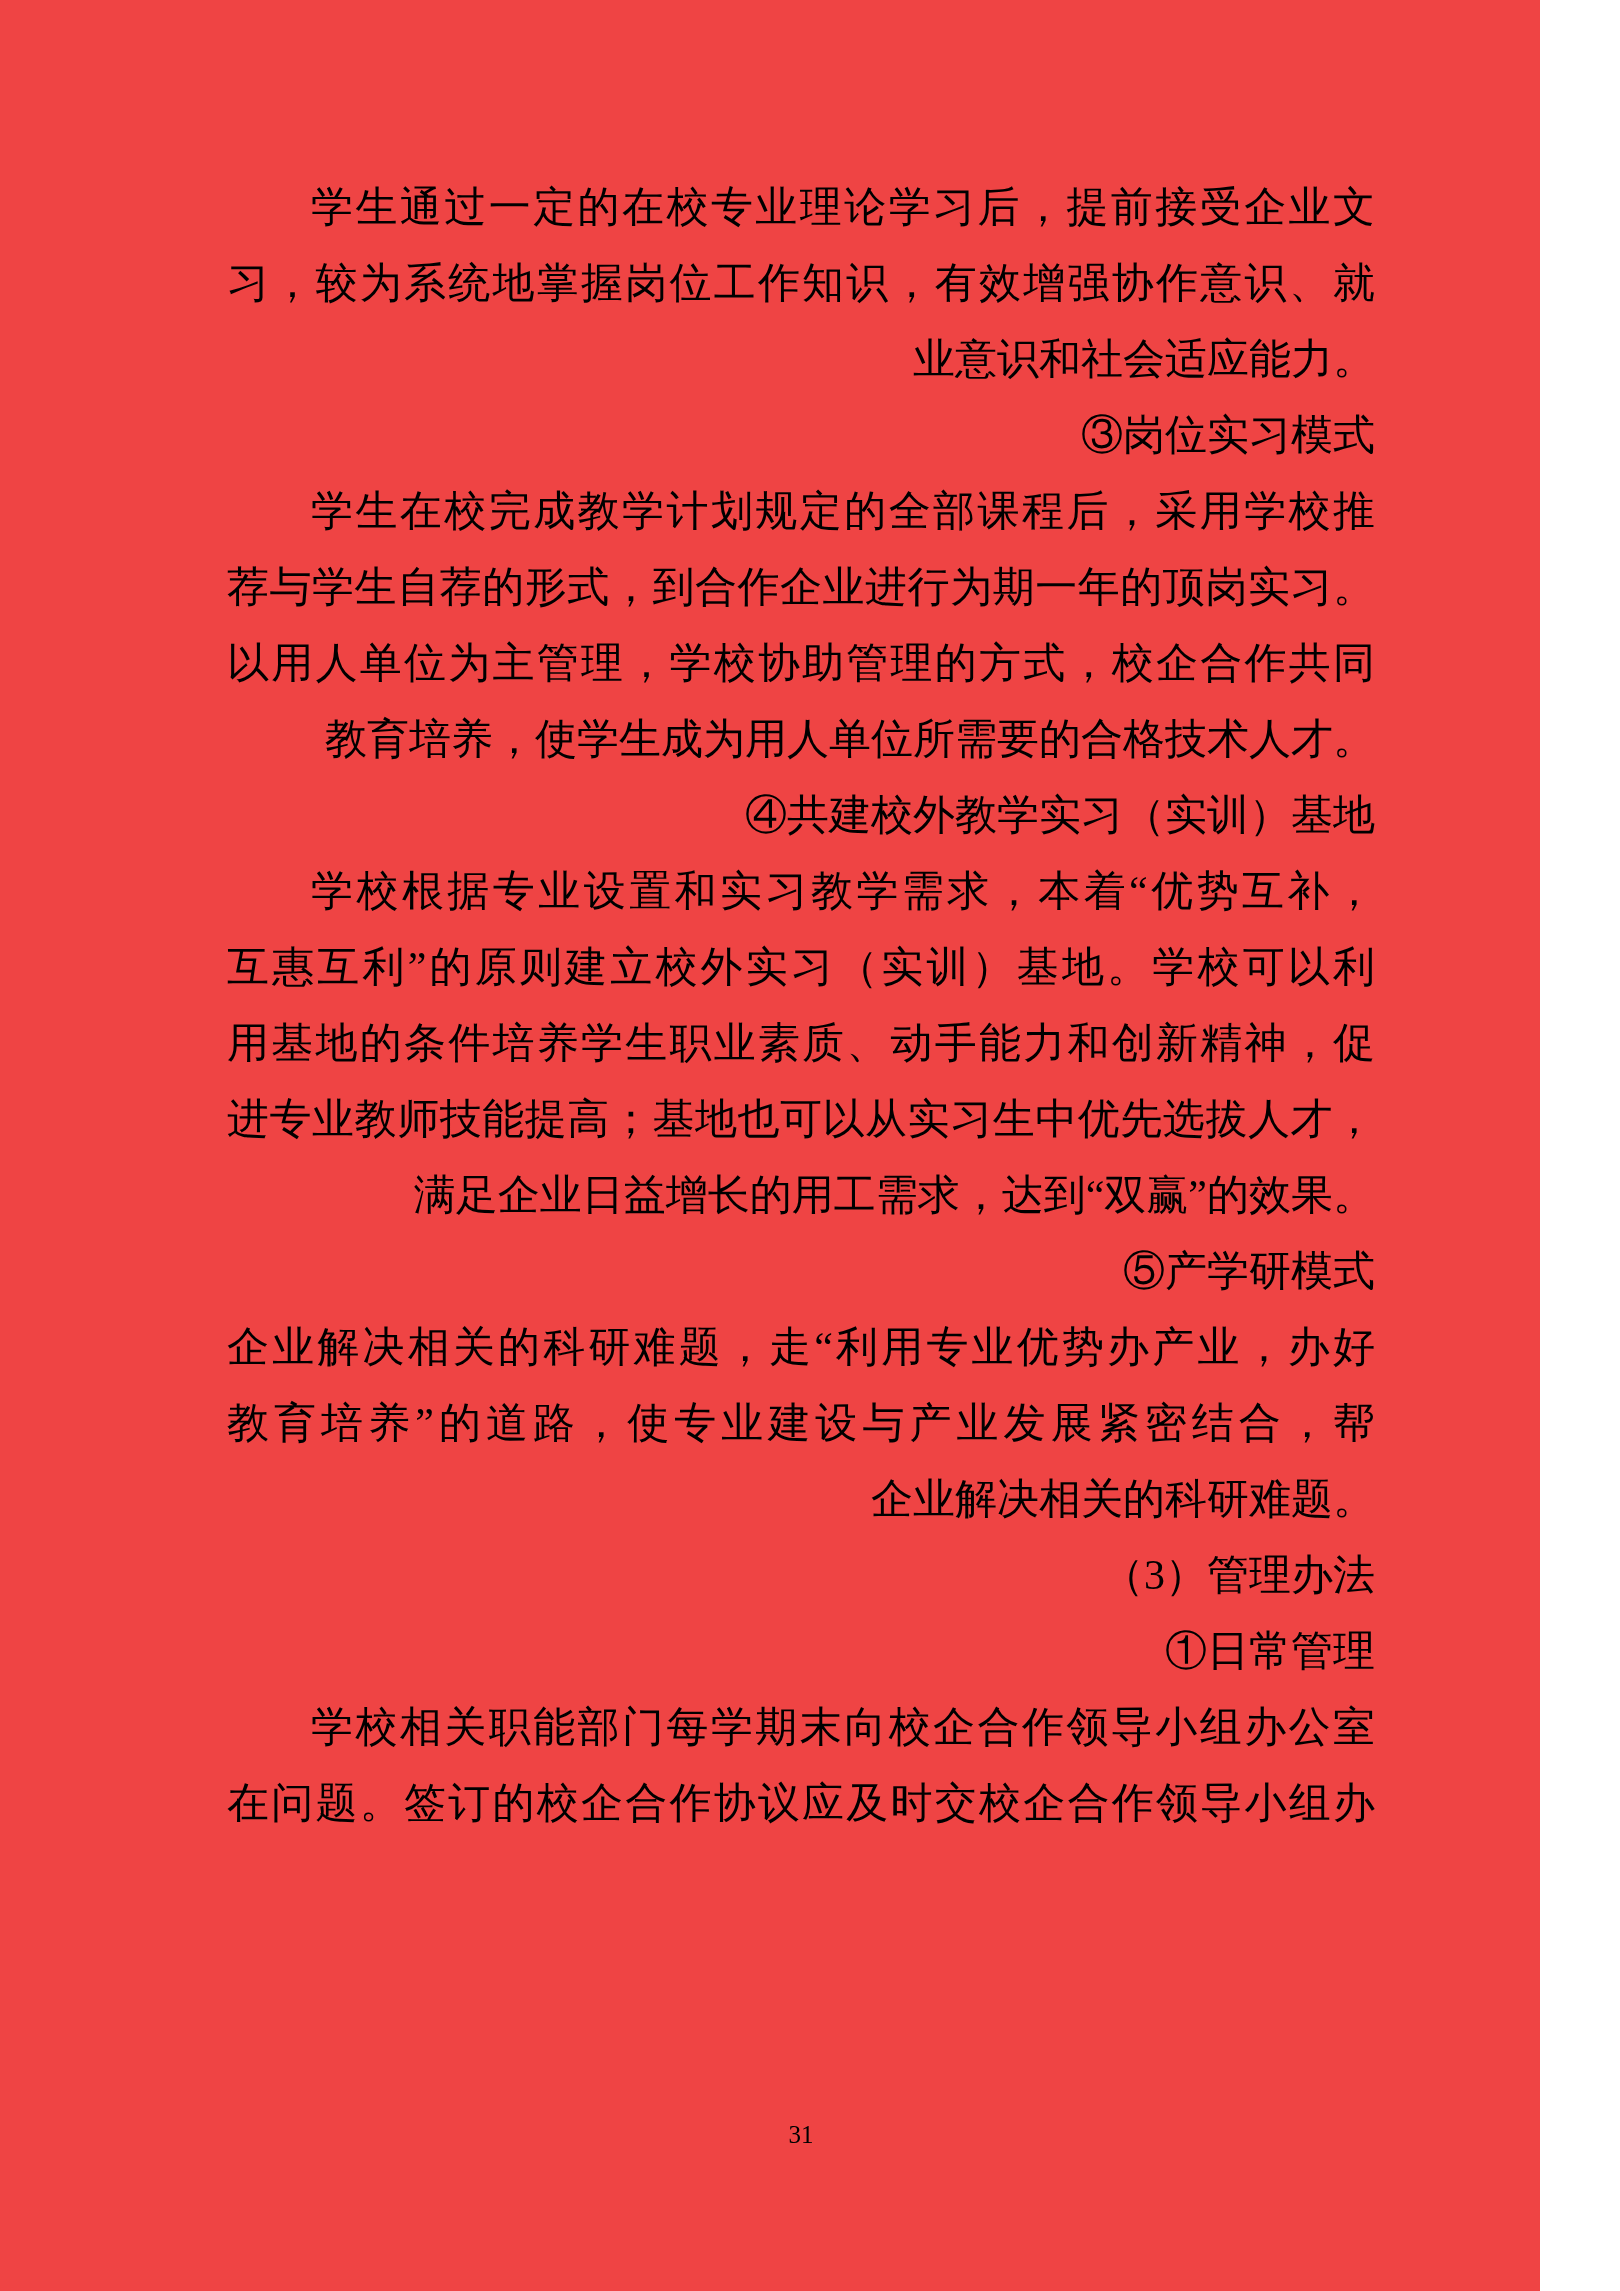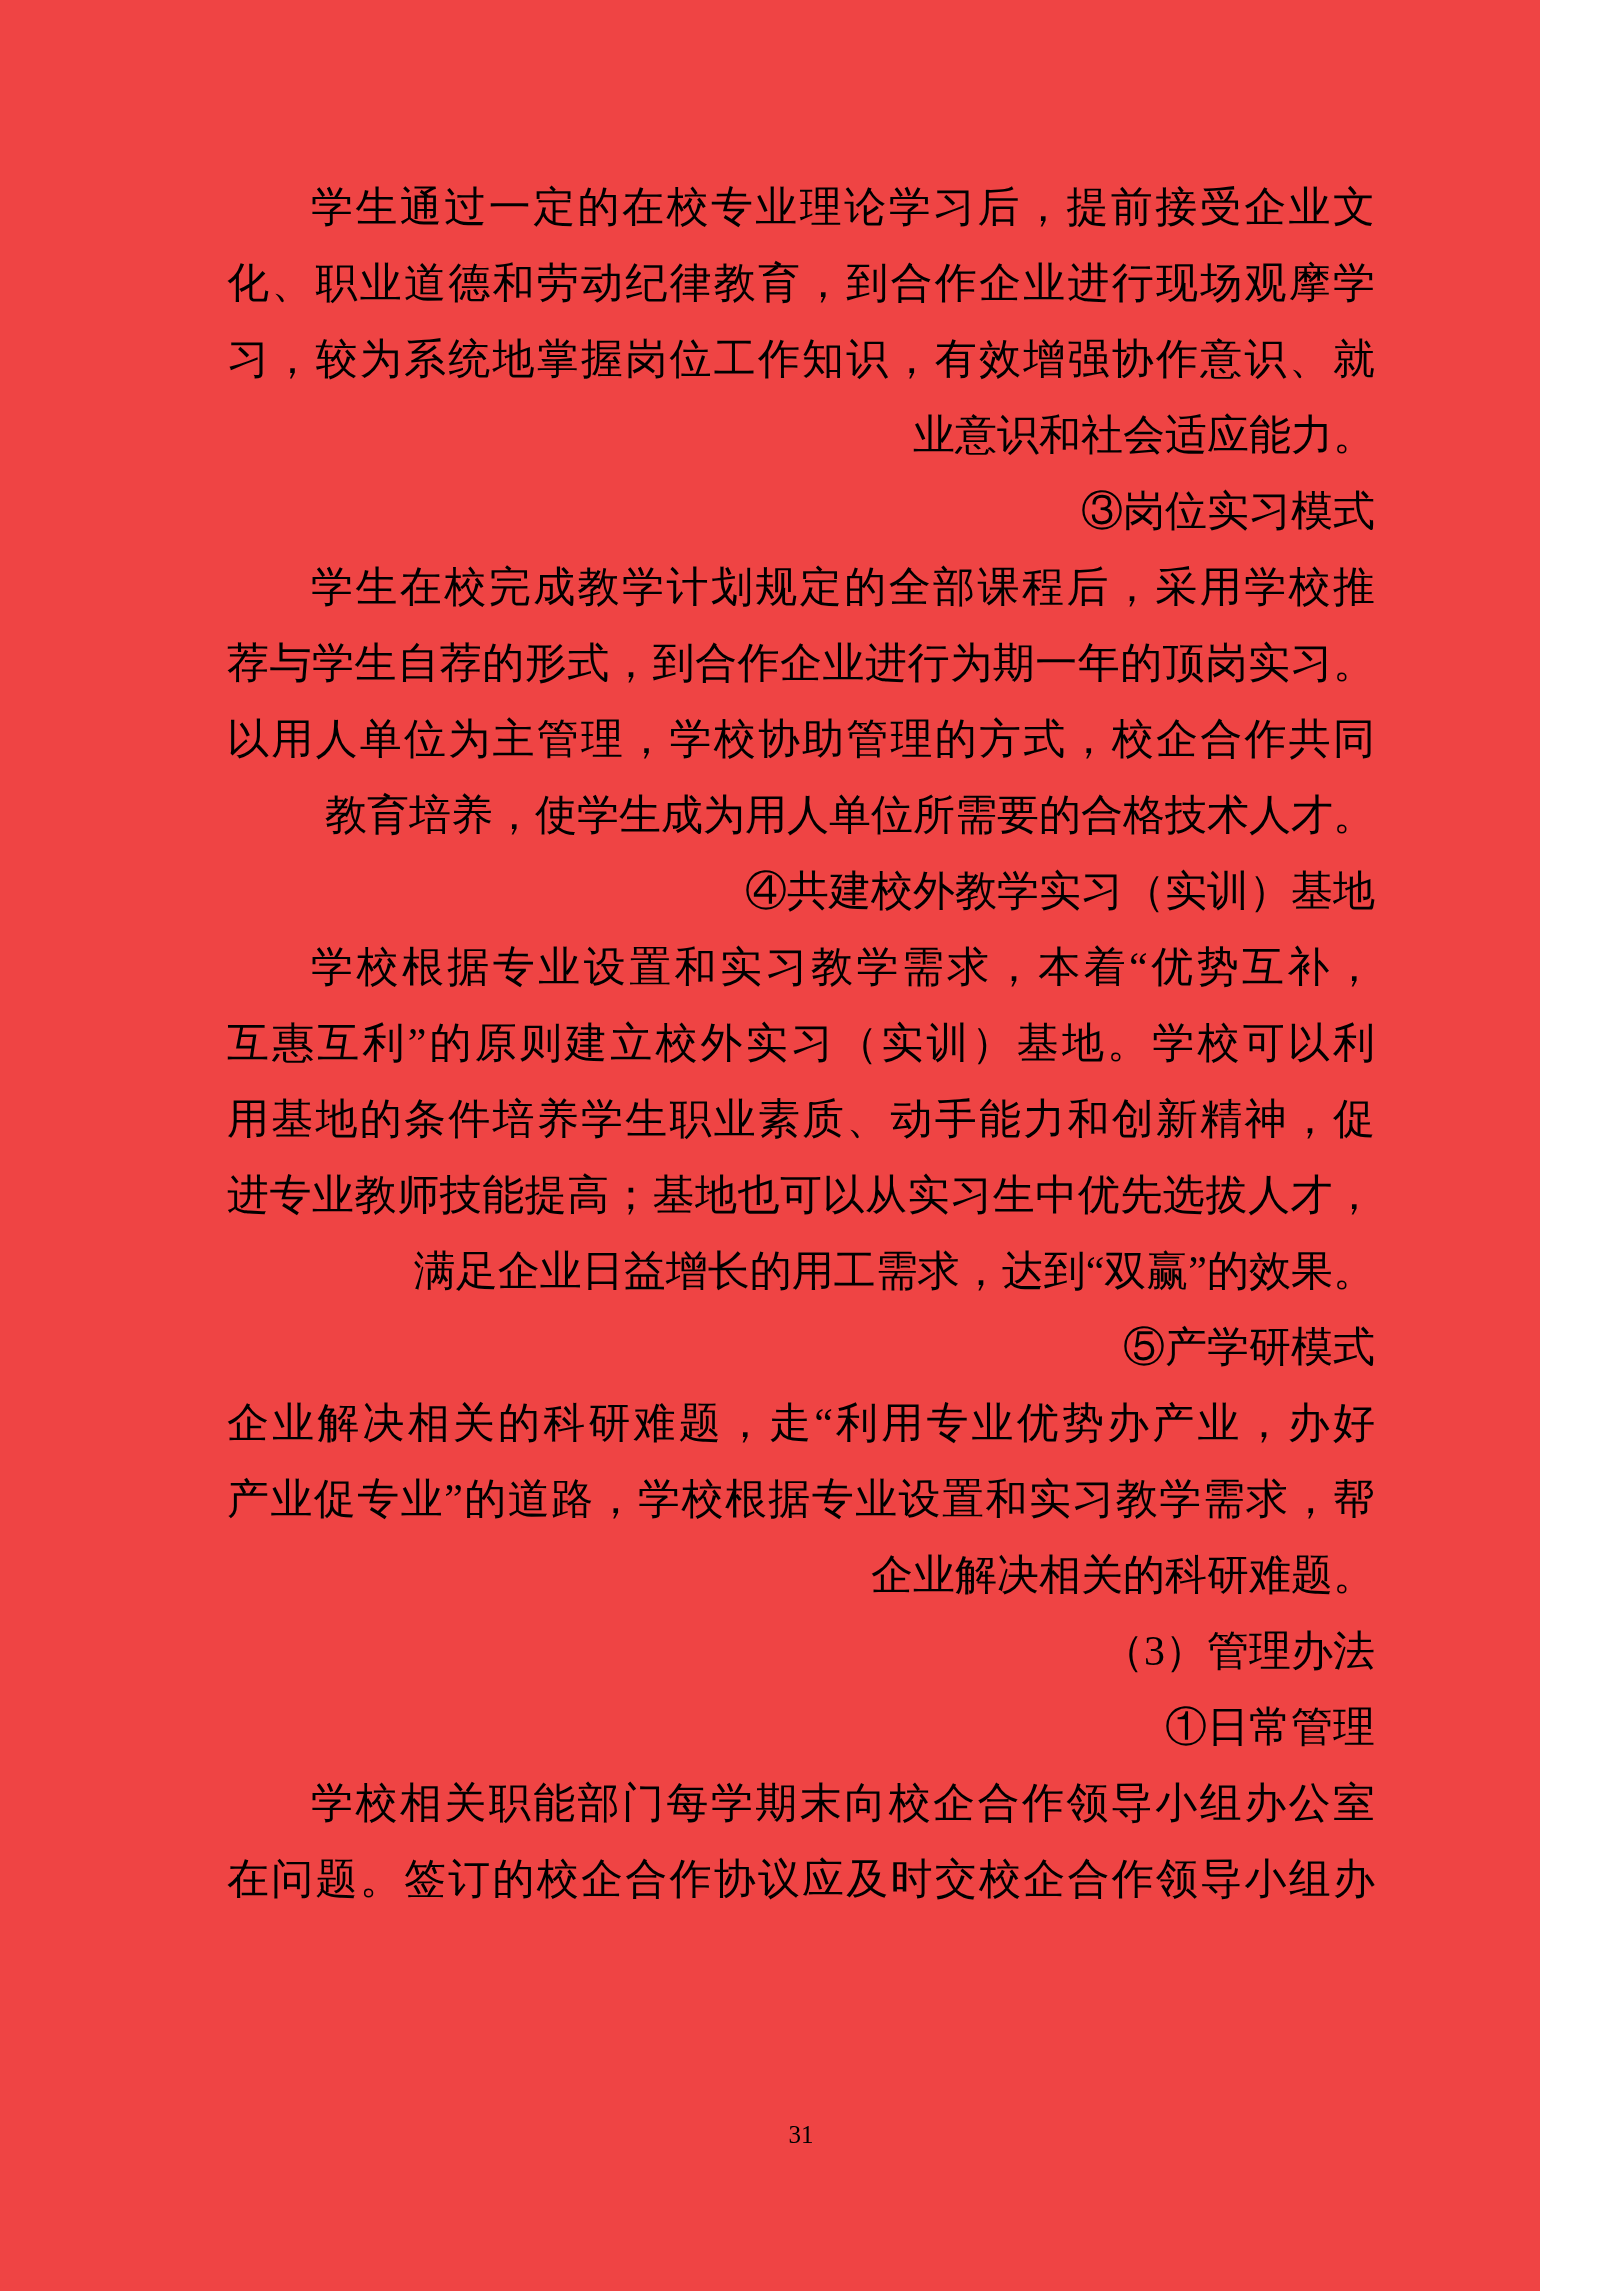--- a/index.html
+++ b/index.html
@@ -49,37 +49,36 @@
     line-height: 39px;
     color: #000000;
   }
 </style>
 </head>
 <body>
 
 <div class="page">
   <div class="body-text">
     <div class="line indent justify">学生通过一定的在校专业理论学习后，提前接受企业文</div>
-    <div class="line justify">化、职业道德和劳动纪律教育，到合作企业进行现场观摩学</div>
     <div class="line justify">习，较为系统地掌握岗位工作知识，有效增强协作意识、就</div>
     <div class="line">业意识和社会适应能力。</div>
     <div class="line indent">③岗位实习模式</div>
     <div class="line indent justify">学生在校完成教学计划规定的全部课程后，采用学校推</div>
     <div class="line justify">荐与学生自荐的形式，到合作企业进行为期一年的顶岗实习。</div>
     <div class="line justify">以用人单位为主管理，学校协助管理的方式，校企合作共同</div>
     <div class="line">教育培养，使学生成为用人单位所需要的合格技术人才。</div>
     <div class="line indent">④共建校外教学实习（实训）基地</div>
     <div class="line indent justify">学校根据专业设置和实习教学需求，本着“优势互补，</div>
     <div class="line justify">互惠互利”的原则建立校外实习（实训）基地。学校可以利</div>
     <div class="line justify">用基地的条件培养学生职业素质、动手能力和创新精神，促</div>
     <div class="line justify">进专业教师技能提高；基地也可以从实习生中优先选拔人才，</div>
     <div class="line">满足企业日益增长的用工需求，达到“双赢”的效果。</div>
     <div class="line indent">⑤产学研模式</div>
     <div class="line justify">企业解决相关的科研难题，走“利用专业优势办产业，办好</div>
-    <div class="line justify">产业促专业”的道路，学校根据专业设置和实习教学需求，帮</div>
+    <div class="line justify">教育培养”的道路，使专业建设与产业发展紧密结合，帮</div>
     <div class="line">企业解决相关的科研难题。</div>
     <div class="line indent">（3）管理办法</div>
     <div class="line indent">①日常管理</div>
     <div class="line indent justify">学校相关职能部门每学期末向校企合作领导小组办公室</div>
     <div class="line justify">在问题。签订的校企合作协议应及时交校企合作领导小组办</div>
   </div>
   <div class="footer">31</div>
 </div>
 
 

